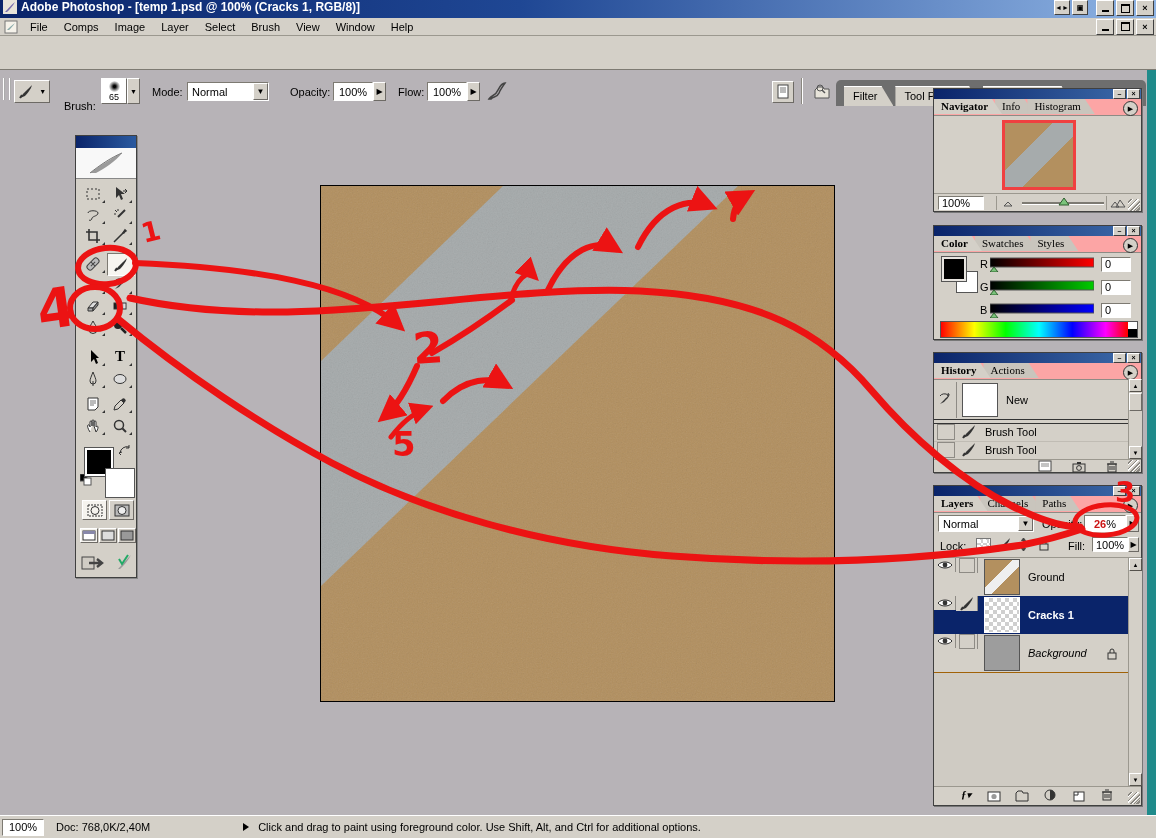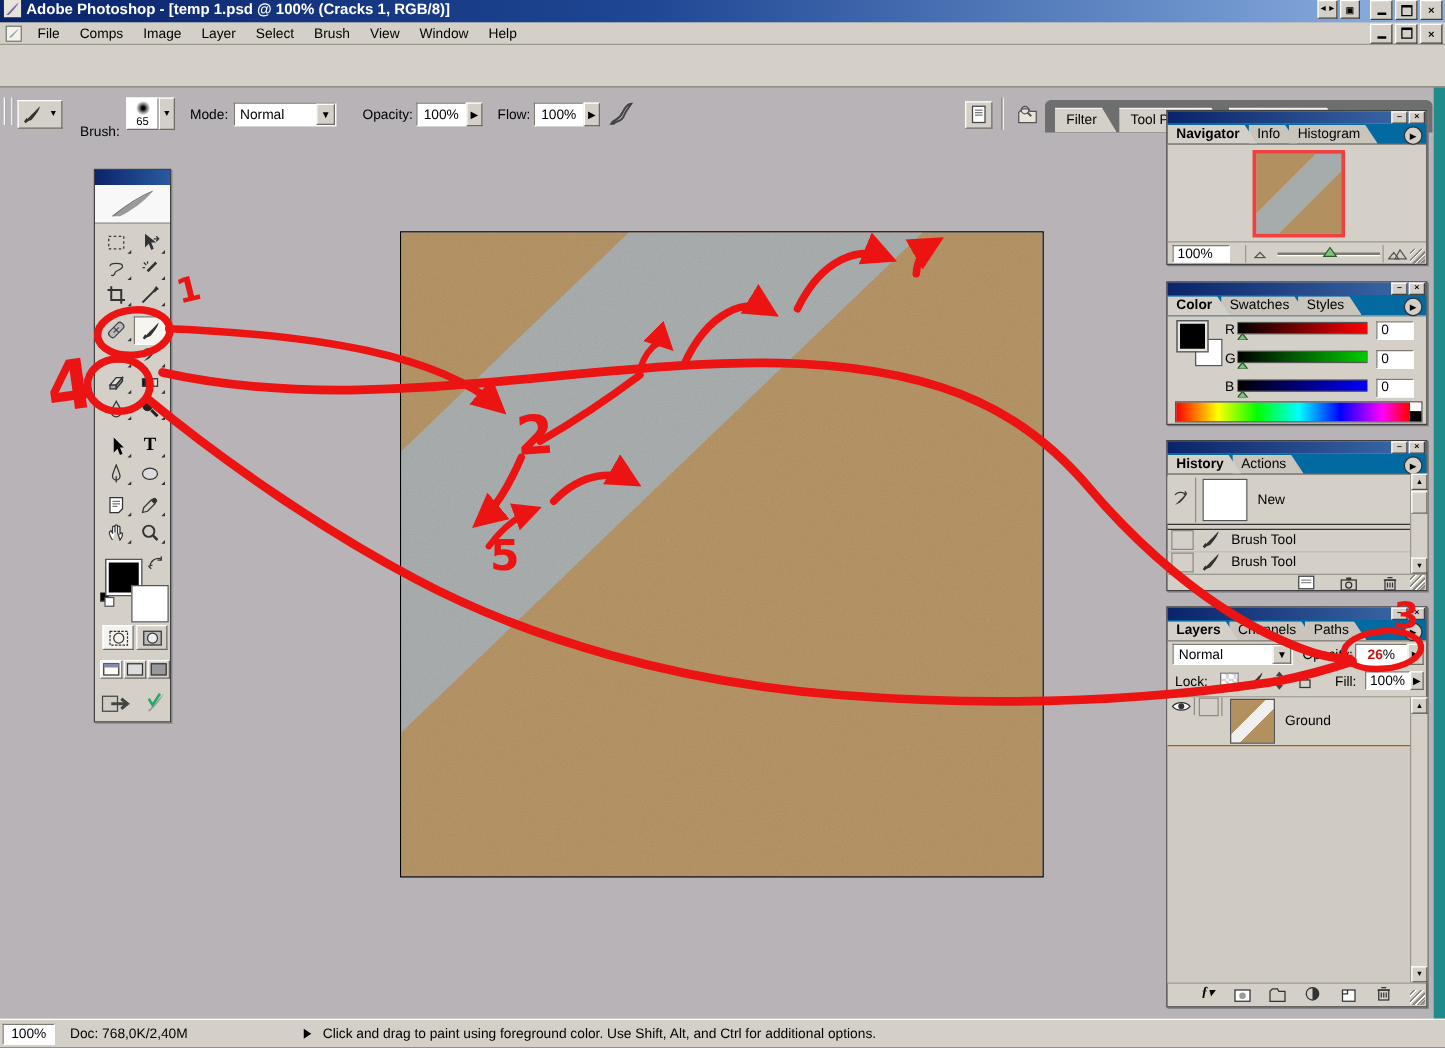--- a/index.html
+++ b/index.html
@@ -34,21 +34,21 @@
   .tb-title{height:12px;background:linear-gradient(90deg,#0a246a,#2a5aa0);}
   .tb-logo{height:30px;background:#f8f8f8;border-bottom:1px solid #888;display:flex;align-items:center;justify-content:center;}
   .tool{position:absolute;width:26px;height:21px;display:flex;align-items:center;justify-content:center;}
   .tool.sel{background:#f7f5f0;border:1px solid;border-color:#7d7a72 #fff #fff #7d7a72;}
   .tool:after{content:"";position:absolute;right:1px;bottom:1px;border-left:3px solid transparent;border-bottom:3px solid #333;}
   
   .panel{background:#d4d0c8;border:1px solid #404040;box-shadow:1px 1px 0 #777;box-sizing:border-box;}
   .microbar{height:10px;background:linear-gradient(90deg,#0a246a,#3e6cab);display:flex;justify-content:flex-end;align-items:center;padding-right:1px;}
   .mbtn{width:11px;height:8px;background:#d4d0c8;border:1px solid;border-color:#fff #404040 #404040 #fff;margin-left:1px;
     display:flex;align-items:center;justify-content:center;font-size:7px;line-height:6px;font-weight:bold;}
-  .tabstrip{height:16px;background:#0369a1;display:flex;align-items:flex-end;position:relative;border-bottom:1px solid #8e8b85;}
+  .tabstrip{height:16px;background:#fca5a5;display:flex;align-items:flex-start;position:relative;border-bottom:1px solid #8e8b85;font-family:Liberation Serif, serif;}
   .ptab{background:#c9c5bd;height:15px;line-height:15px;padding:0 14px 0 7px;margin-right:-7px;
     clip-path:polygon(0 0,calc(100% - 10px) 0,100% 100%,0 100%);font-size:11px;}
   .ptab.active{background:#d4d0c8;font-weight:bold;z-index:2;}
   .pmenu{position:absolute;right:3px;top:2px;width:13px;height:13px;border-radius:50%;background:#d4d0c8;border:1px solid #333;
     display:flex;align-items:center;justify-content:center;font-size:7px;}
   .grip{position:absolute;right:1px;bottom:1px;width:12px;height:12px;
     background:repeating-linear-gradient(135deg,transparent 0 2px,#8a8781 2px 3px,#fff 3px 4px);}
   .checker{background-color:#fff;background-image:linear-gradient(45deg,#cfcfcf 25%,transparent 25%,transparent 75%,#cfcfcf 75%),
     linear-gradient(45deg,#cfcfcf 25%,transparent 25%,transparent 75%,#cfcfcf 75%);background-size:8px 8px;background-position:0 0,4px 4px;}
   .scroll{position:absolute;width:13px;background:#d4d0c8;border-left:1px solid #9b988f;}
@@ -604,20 +604,49 @@
             <svg width="16" height="14">
               <use href="#sym-eye"></use>
             </svg>
           </div>
         <div class="lcell">
             <div style="width:14px;height:13px;border:1px solid #8e8b85;background:#d4d0c8"></div>
           </div>
         <div class="lthumb" style="background:linear-gradient(135deg,#b3905f 0 40%,#efefef 40% 60%,#b3905f 60% 100%)"></div>
         <span class="lname">Ground</span>
       </div>
+      <div class="lrow sel" style="top:38px">
+        <div class="lcell" style="background:#d4d0c8">
+            <svg width="16" height="14">
+              <use href="#sym-eye"></use>
+            </svg>
+          </div>
+        <div class="lcell" style="background:#d4d0c8">
+            <svg width="15" height="15">
+              <use href="#sym-brushstroke"></use>
+            </svg>
+          </div>
+        <div class="lthumb checker" style="border:1px solid #fff"></div>
+        <span class="lname">Cracks 1</span>
+      </div>
+      <div class="lrow" style="top:76px">
+        <div class="lcell">
+            <svg width="16" height="14">
+              <use href="#sym-eye"></use>
+            </svg>
+          </div>
+        <div class="lcell">
+            <div style="width:14px;height:13px;border:1px solid #8e8b85;background:#d4d0c8"></div>
+          </div>
+        <div class="lthumb" style="background:#9d9d9d"></div>
+        <span class="lname" style="font-style:italic">Background</span>
+        <svg style="position:absolute;right:10px;top:12px" width="15" height="15">
+            <use href="#sym-lock"></use>
+          </svg>
+      </div>
       <div class="scroll" style="left:194px;top:0;height:228px">
         <div class="sbtn" style="top:0">▲</div>
         <div class="sbtn" style="bottom:0">▼</div>
       </div>
     </div>
     <div class="abs" style="left:0;top:300px;width:207px;height:18px;border-top:1px solid #9b988f">
       <span class="abs" style="left:27px;top:1px;font-weight:bold;font-style:italic;font-family:'Liberation Serif',serif">ƒ<small>▾</small></span>
       <svg class="abs" style="left:52px;top:1px" width="16" height="15">
           <use href="#sym-mask"></use>
         </svg>

